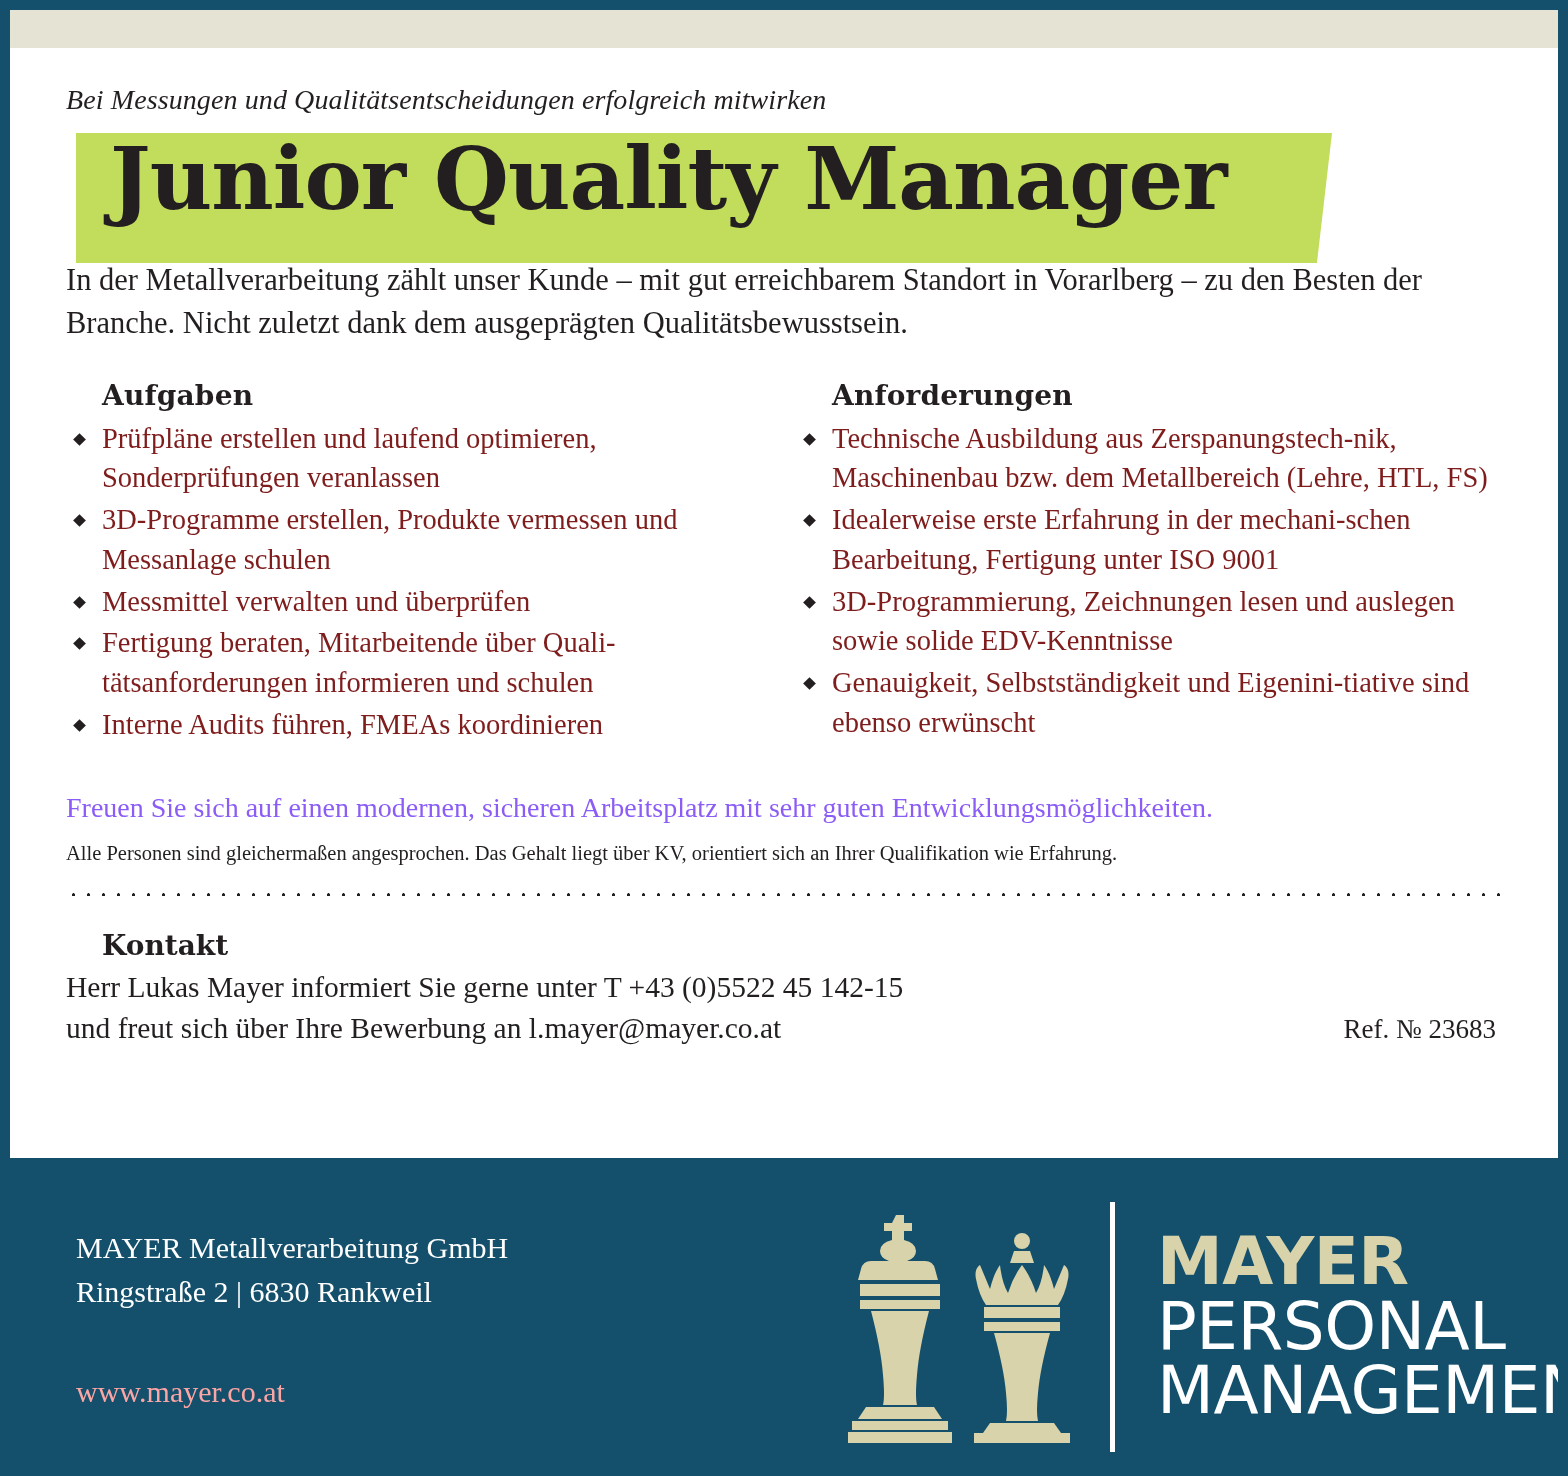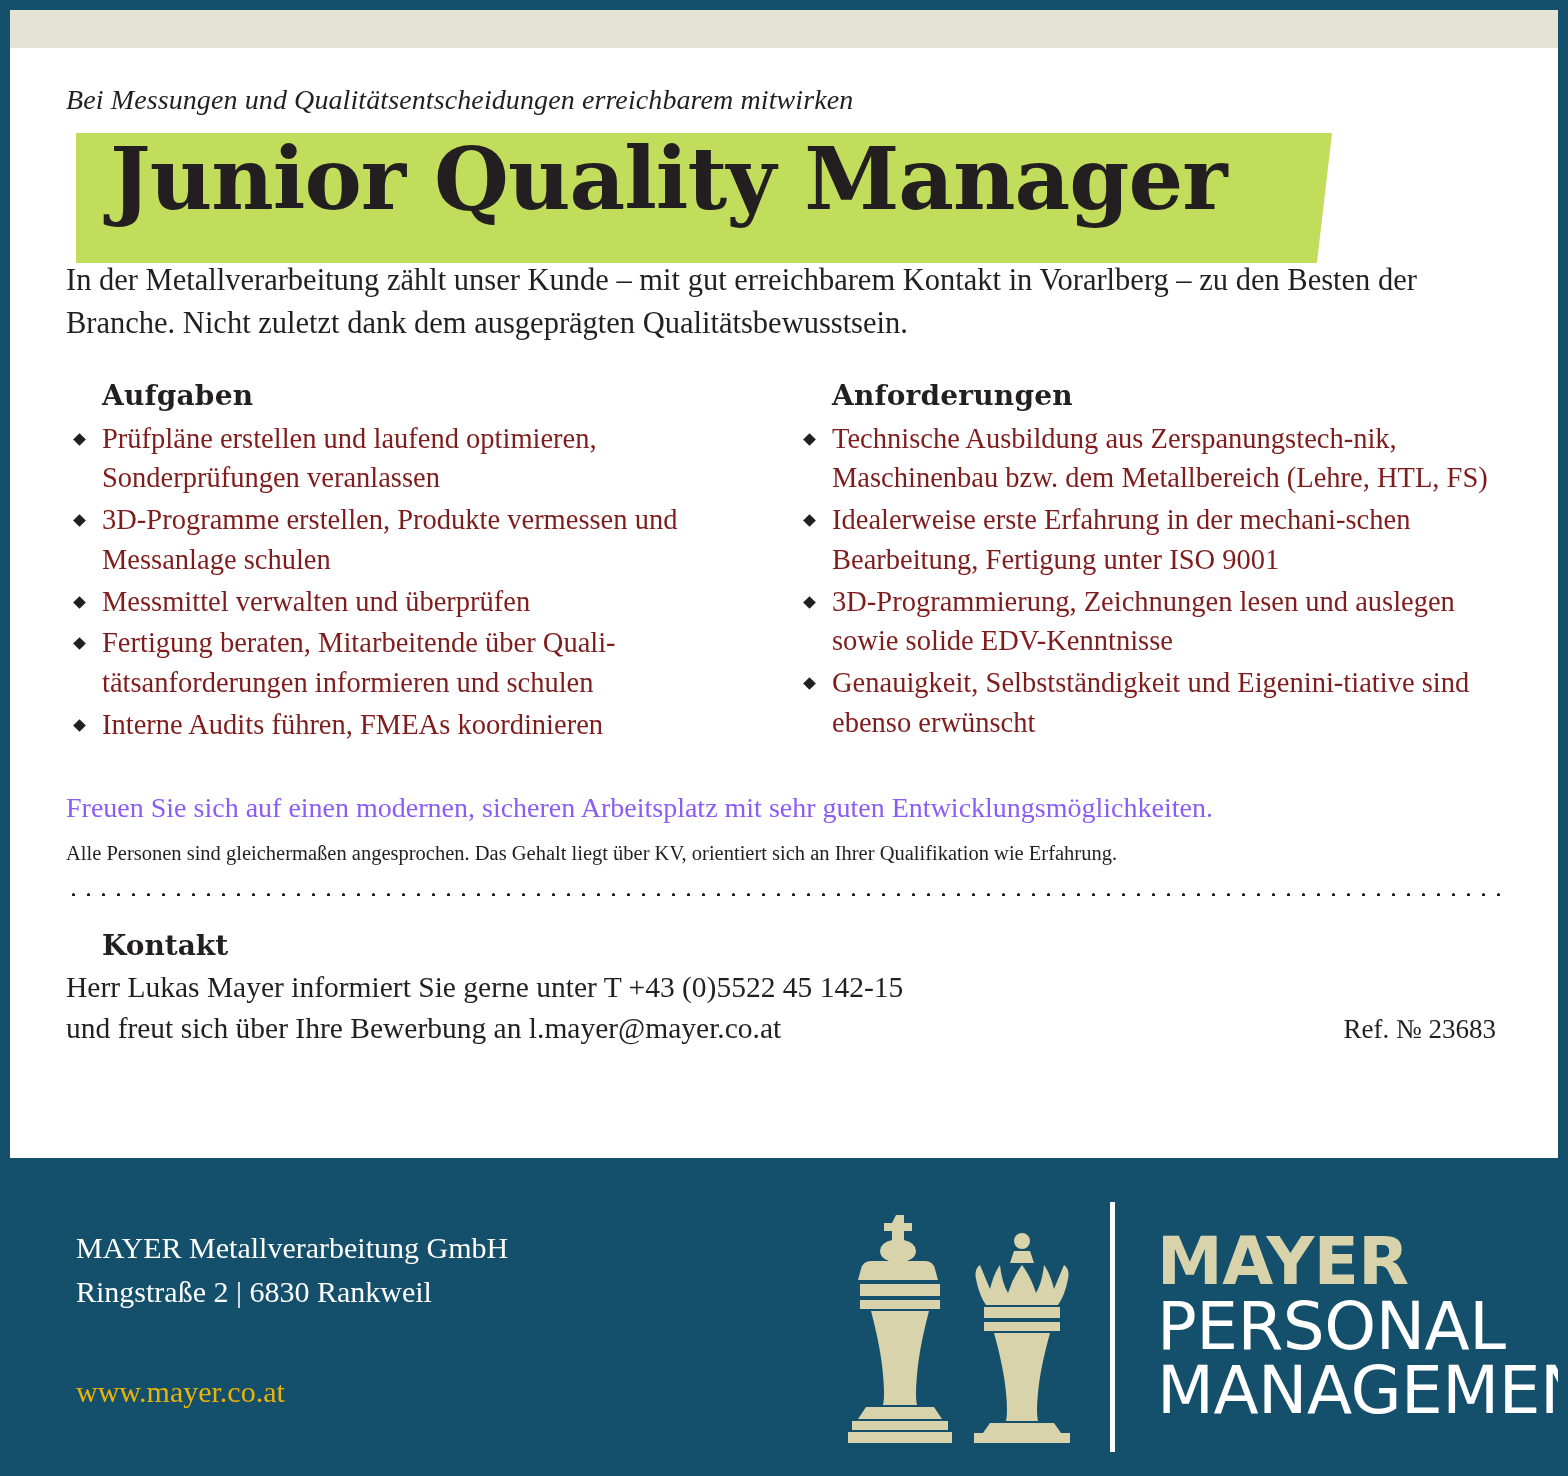--- a/index.html
+++ b/index.html
@@ -199,21 +199,21 @@
     flex: 0 0 760px;
   }
   .footer-addr {
     font-size: 30px;
     line-height: 1.45;
     color: #ffffff;
   }
   .footer-web {
     margin-top: 62px;
     font-size: 30px;
-    color: #eab308;
+    color: #fca5a5;
   }
 
   .logo {
     display: flex;
     align-items: center;
     margin-top: 44px;
     margin-left: 10px;
   }
   .pieces {
     display: flex;
@@ -248,28 +248,28 @@
 </style>
 </head>
 <body>
 
 <div id="ad">
 
   <div class="top-band"></div>
 
   <div class="content">
 
-    <div class="kicker">Bei Messungen und Qualitätsentscheidungen erreichbarem mitwirken</div>
+    <div class="kicker">Bei Messungen und Qualitätsentscheidungen erfolgreich mitwirken</div>
 
     <div class="title-wrap">
       <div class="title-bg"></div>
       <div class="title-text">Junior Quality Manager</div>
     </div>
 
-    <div class="intro">In der Metallverarbeitung zählt unser Kunde – mit gut erreichbarem Kontakt in Vorarlberg – zu den Besten der Branche. Nicht zuletzt dank dem ausgeprägten Qualitätsbewusstsein.</div>
+    <div class="intro">In der Metallverarbeitung zählt unser Kunde – mit gut erreichbarem Standort in Vorarlberg – zu den Besten der Branche. Nicht zuletzt dank dem ausgeprägten Qualitätsbewusstsein.</div>
 
     <div class="columns">
 
       <div class="col">
         <div class="col-head">Aufgaben</div>
         <ul class="bullets">
           <li><span class="dia"></span><span>Prüfpläne erstellen und laufend optimieren, Sonderprüfungen veranlassen</span></li>
           <li><span class="dia"></span><span>3D-Programme erstellen, Produkte vermessen und Messanlage schulen</span></li>
           <li><span class="dia"></span><span>Messmittel verwalten und überprüfen</span></li>
           <li><span class="dia"></span><span>Fertigung beraten, Mitarbeitende über Quali-tätsanforderungen informieren und schulen</span></li>

